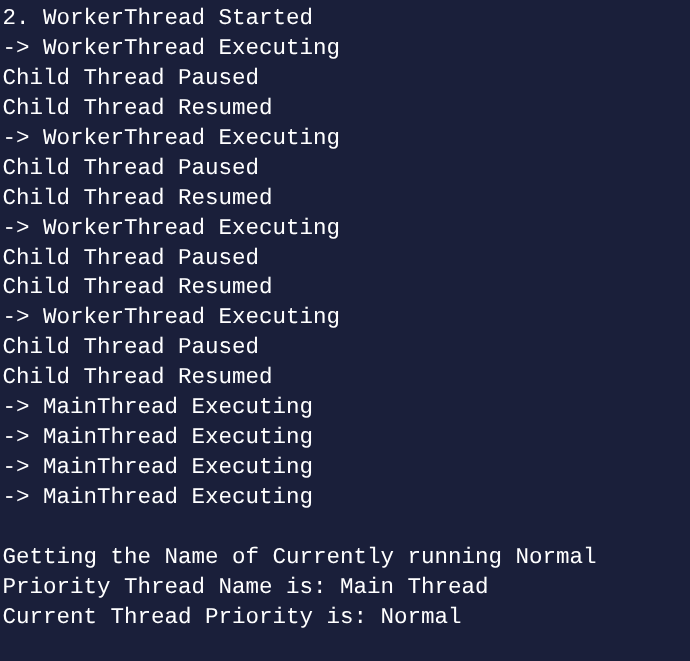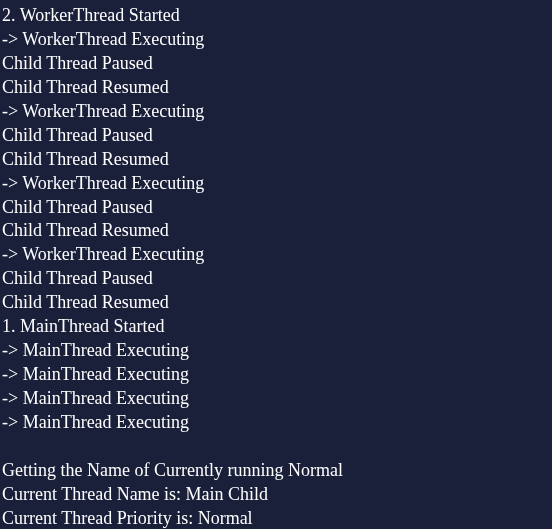--- a/index.html
+++ b/index.html
@@ -13,21 +13,20 @@
       font-family: "Consolas", "Courier New", monospace;
       font-size: 18px;
       line-height: 1.33;
       padding: 4px 2px;
       width: 552px;
       height: 529px;
       overflow: hidden;
     }
     .console-line {
       white-space: pre;
-      font-family: Liberation Serif, serif;
     }
     .blank-line {
       height: 1.33em;
     }
   </style>
 </head>
 <body>
 
 <div>
   <div class="console-line">2. WorkerThread Started</div>
@@ -36,22 +35,21 @@
   <div class="console-line">Child Thread Resumed</div>
   <div class="console-line">-&gt; WorkerThread Executing</div>
   <div class="console-line">Child Thread Paused</div>
   <div class="console-line">Child Thread Resumed</div>
   <div class="console-line">-&gt; WorkerThread Executing</div>
   <div class="console-line">Child Thread Paused</div>
   <div class="console-line">Child Thread Resumed</div>
   <div class="console-line">-&gt; WorkerThread Executing</div>
   <div class="console-line">Child Thread Paused</div>
   <div class="console-line">Child Thread Resumed</div>
-  <div class="console-line">1. MainThread Started</div>
   <div class="console-line">-&gt; MainThread Executing</div>
   <div class="console-line">-&gt; MainThread Executing</div>
   <div class="console-line">-&gt; MainThread Executing</div>
   <div class="console-line">-&gt; MainThread Executing</div>
   <div class="blank-line"></div>
   <div class="console-line">Getting the Name of Currently running Normal</div>
-  <div class="console-line">Current Thread Name is: Main Child</div>
+  <div class="console-line">Priority Thread Name is: Main Thread</div>
   <div class="console-line">Current Thread Priority is: Normal</div>
 </div>
 
 </body></html>

